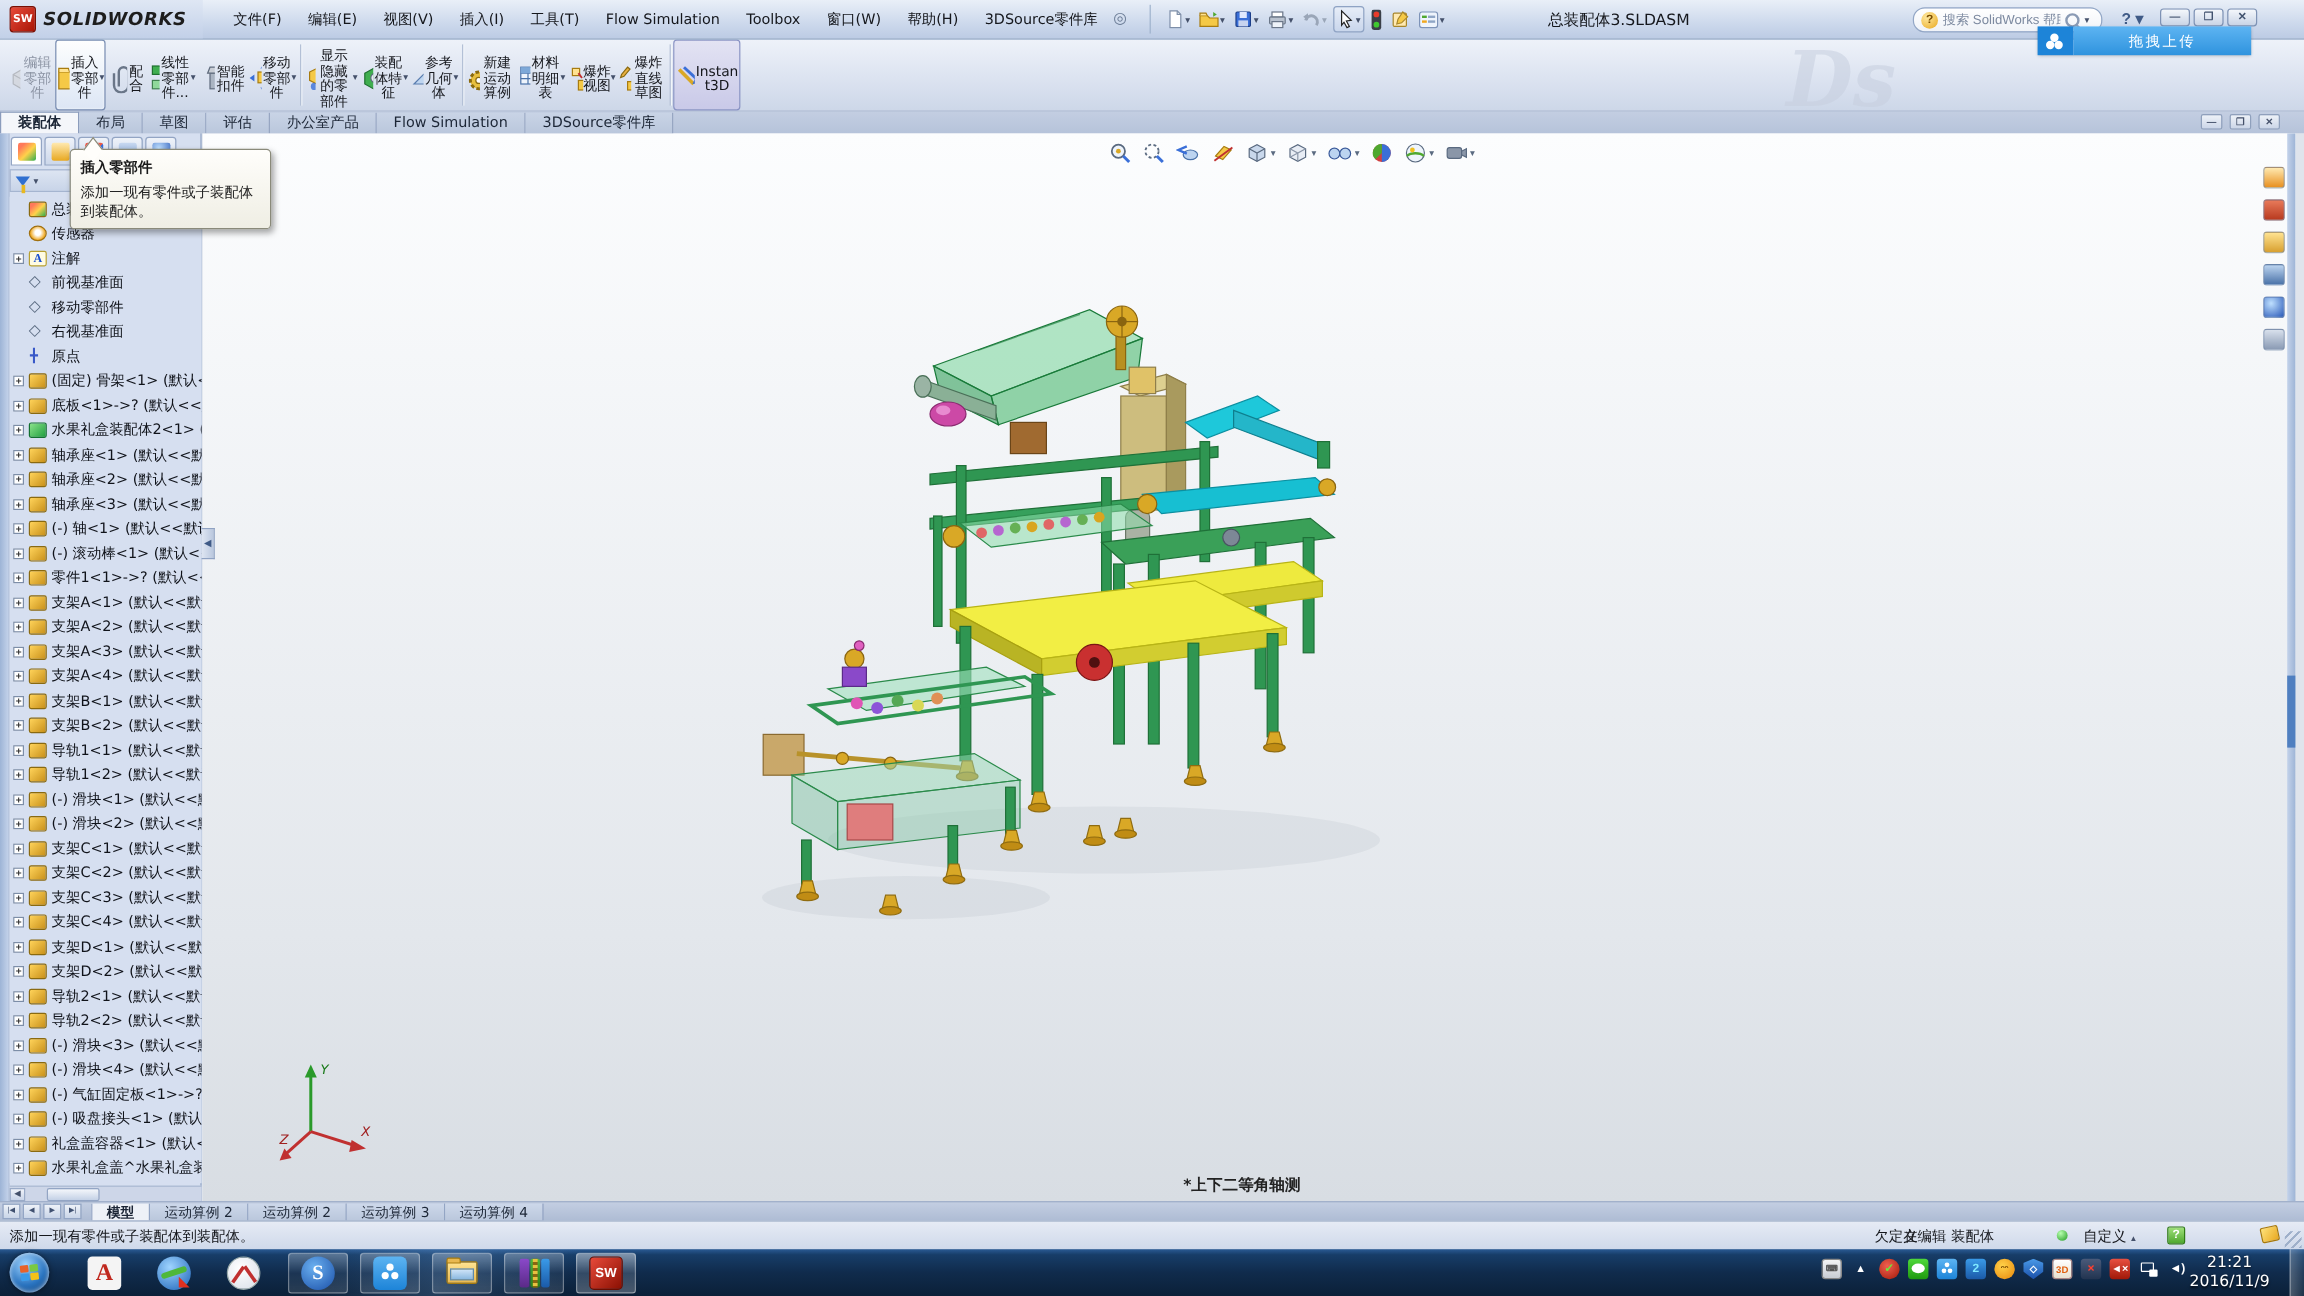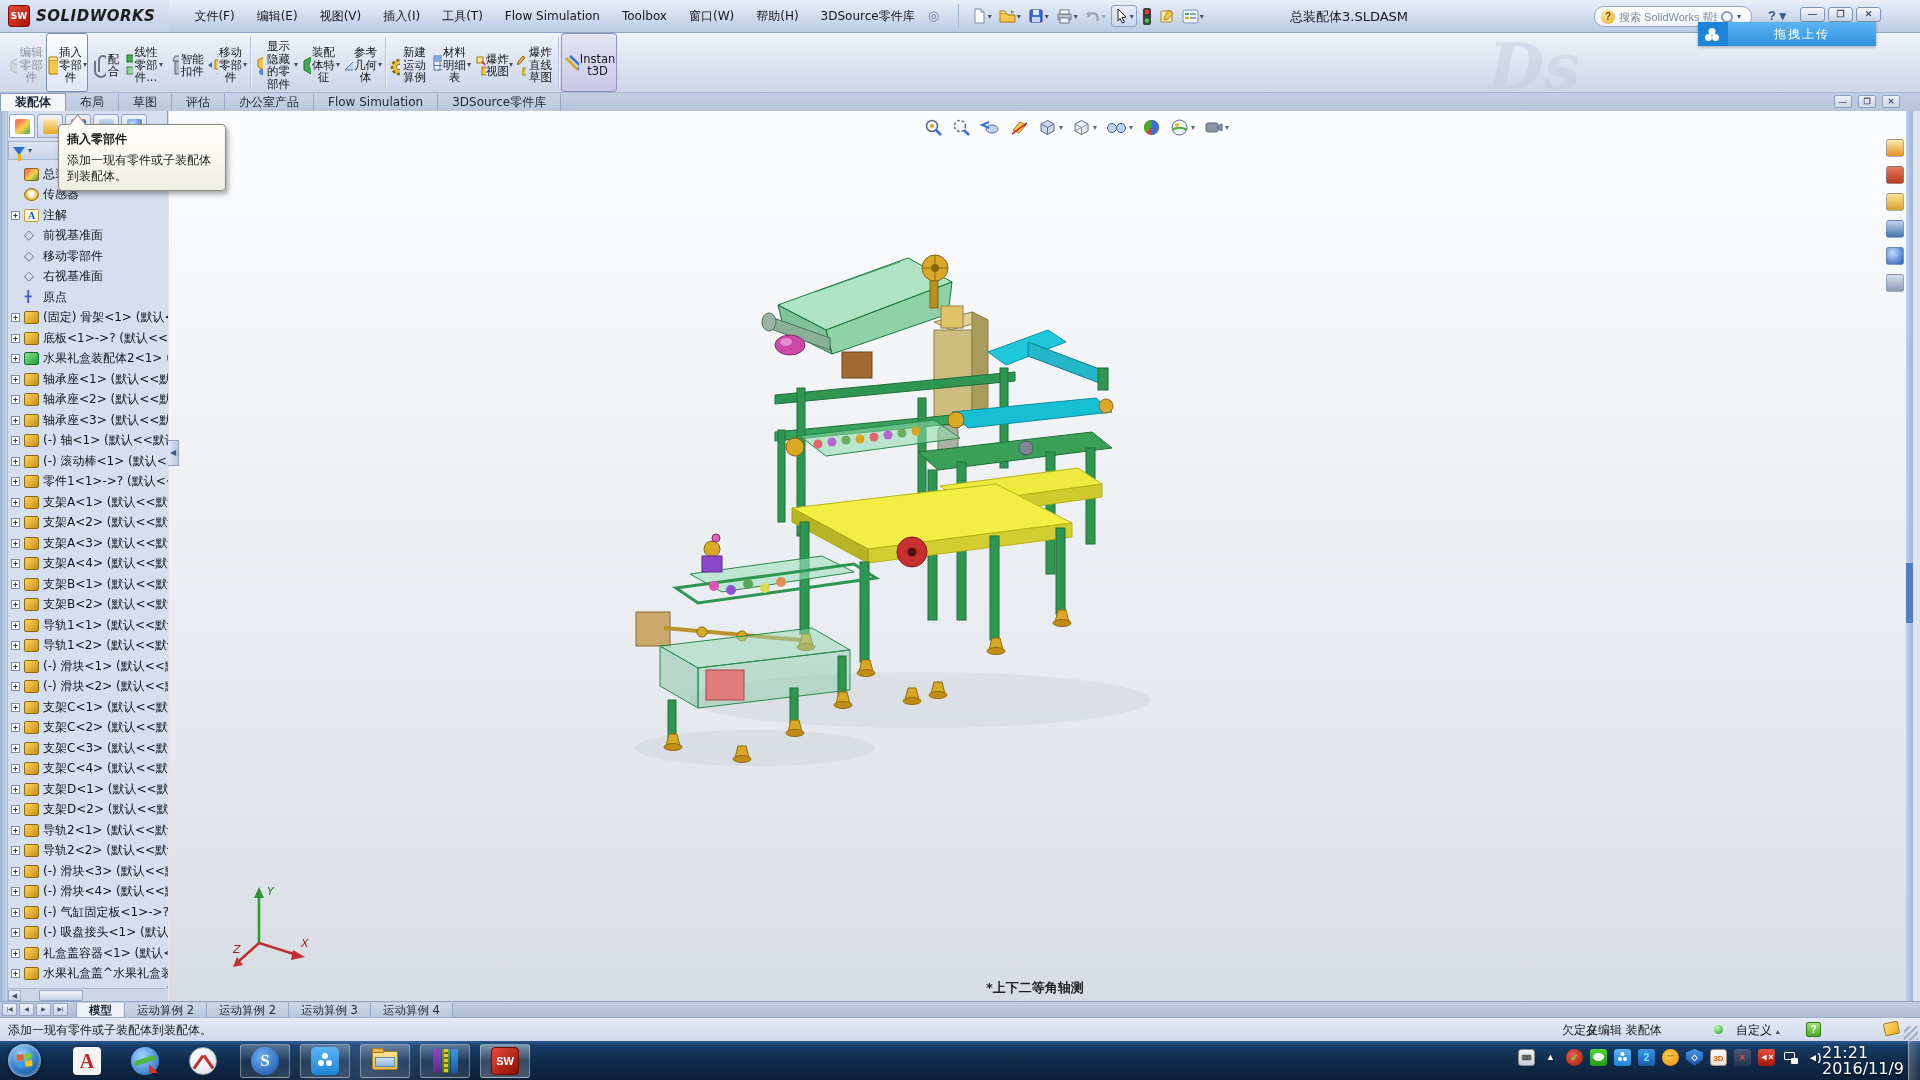--- a/index.html
+++ b/index.html
@@ -129,21 +129,21 @@
   #taskbar::before{content:"";position:absolute;left:180px;top:0;width:420px;height:100%;background:linear-gradient(115deg,transparent 20%,rgba(150,200,255,.18) 45%,transparent 70%)}
   #startorb{position:absolute;left:8px;top:3px;width:33px;height:33px;border-radius:50%;background:radial-gradient(circle at 40% 30%,#9fd4ff,#2a74c0 55%,#0d3a70);box-shadow:inset 0 0 4px rgba(255,255,255,.8),0 0 5px rgba(0,0,0,.5);display:flex;align-items:center;justify-content:center}
   #winflag{width:15px;height:13px;display:grid;grid-template-columns:7px 7px;grid-template-rows:6px 6px;gap:1px;transform:rotate(-6deg)}
   #winflag i{border-radius:1px}
   .tapp{position:absolute;top:3px;width:50px;height:34px;display:flex;align-items:center;justify-content:center}
   .tapp.open{border:1px solid rgba(255,255,255,.35);border-radius:3px;background:linear-gradient(rgba(255,255,255,.28),rgba(255,255,255,.05) 50%,rgba(255,255,255,.12))}
   .tapp.active{background:linear-gradient(rgba(255,255,255,.45),rgba(255,255,255,.15) 50%,rgba(255,255,255,.25))}
   .appicon{width:28px;height:28px;position:relative}
   #tray{position:absolute;left:1518px;top:8px;display:flex;align-items:center;gap:7px}
   .trayicon{width:17px;height:17px;border-radius:3px;position:relative;font:bold 10px/17px sans-serif;text-align:center;color:#fff}
-  #clock{position:absolute;left:1822px;top:4px;width:72px;color:#fff;font-size:16px;text-align:left;line-height:16px;text-shadow:0 1px 2px rgba(0,0,0,.8)}
+  #clock{position:absolute;left:1822px;top:4px;width:72px;color:#fff;font-size:13px;text-align:center;line-height:16px;text-shadow:0 1px 2px rgba(0,0,0,.8)}
   #showdesk{position:absolute;right:0;top:0;width:12px;height:100%;background:linear-gradient(90deg,rgba(255,255,255,.25),rgba(255,255,255,.08));border-left:1px solid rgba(255,255,255,.5)}
 </style>
 </head>
 <body>
 
 <div id="titlebar">
   <div id="swlogo">
     <div id="swcube">SW</div>
     <span id="swname">SOLIDWORKS</span>
   </div>

